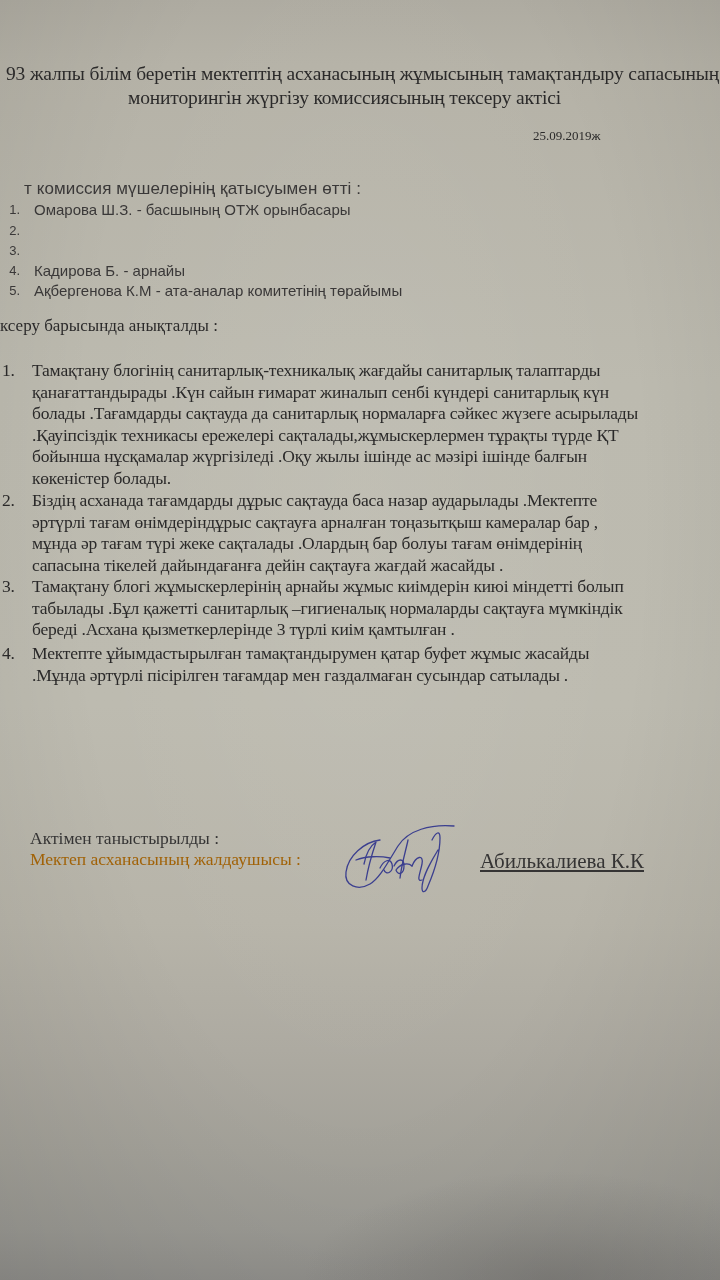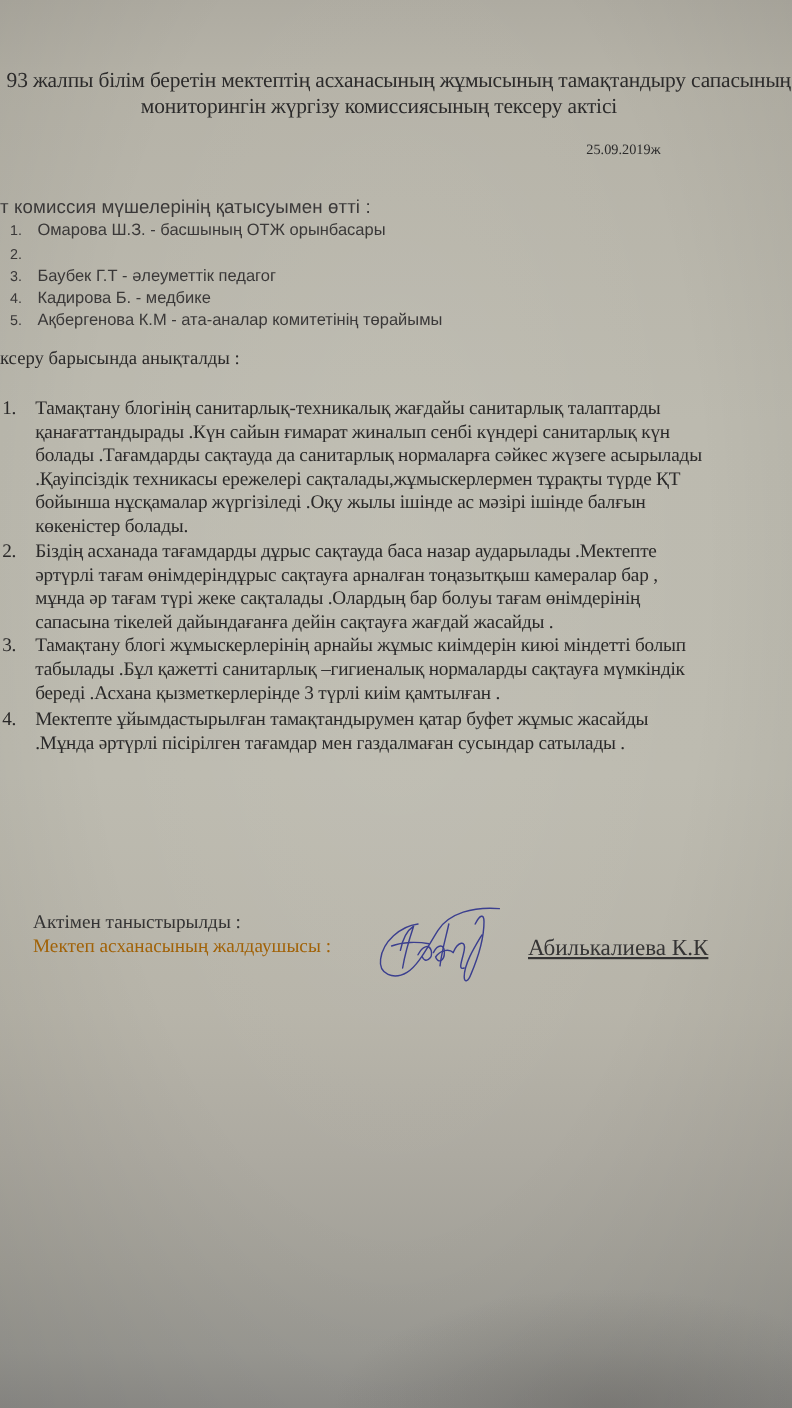--- a/index.html
+++ b/index.html
@@ -46,20 +46,21 @@
       letter-spacing: -0.15px;
       text-align: right;
     }
     .t1 { left: 6px; top: 63px; }
     .t2 { left: 128px; top: 87px; }
     .date { left: 533px; top: 128px; font-size: 13px; }
 
     .sans {
       font-family: "Liberation Sans", sans-serif;
       color: #3a3838;
+      padding-left: 24px;
     }
     .intro { left: 0px; top: 179px; font-size: 17px; letter-spacing: 0.1px; }
     .member { font-size: 15px; }
     .member .num { position: absolute; left: 0; width: 20px; text-align: right; font-size: 13px; top: 1px; }
     .member .txt { position: absolute; left: 34px; }
 
     .findings-head { left: 0px; top: 316px; font-size: 17px; }
 
     .item {
       position: absolute;
@@ -92,25 +93,24 @@
 <div>
   <div class="abs sans member" style="left:0;top:201px;width:720px;height:20px;">
     <span class="num">1.</span>
     <span class="txt">Омарова Ш.З. -  басшының ОТЖ орынбасары</span>
   </div>
   <div class="abs sans member" style="left:0;top:222px;width:720px;height:20px;">
     <span class="num">2.</span>
   </div>
   <div class="abs sans member" style="left:0;top:242px;width:720px;height:20px;">
     <span class="num">3.</span>
-    <span class="txt">Баубек Г.Т - әлеуметтік педагог</span>
   </div>
   <div class="abs sans member" style="left:0;top:262px;width:720px;height:20px;">
     <span class="num">4.</span>
-    <span class="txt">Кадирова Б. - медбике</span>
+    <span class="txt">Кадирова Б. - арнайы</span>
   </div>
   <div class="abs sans member" style="left:0;top:282px;width:720px;height:20px;">
     <span class="num">5.</span>
     <span class="txt">Ақбергенова К.М - ата-аналар комитетінің төрайымы</span>
   </div>
 </div>
 
 <div class="abs findings-head">ксеру барысында анықталды :</div>
 
 <div>

